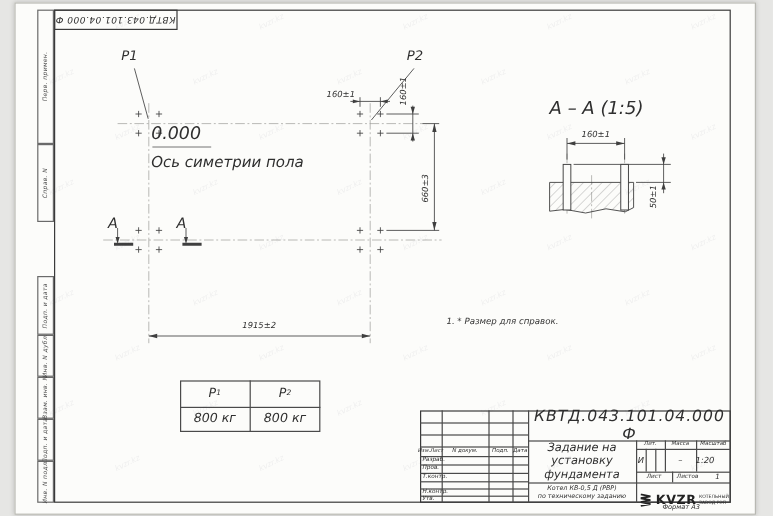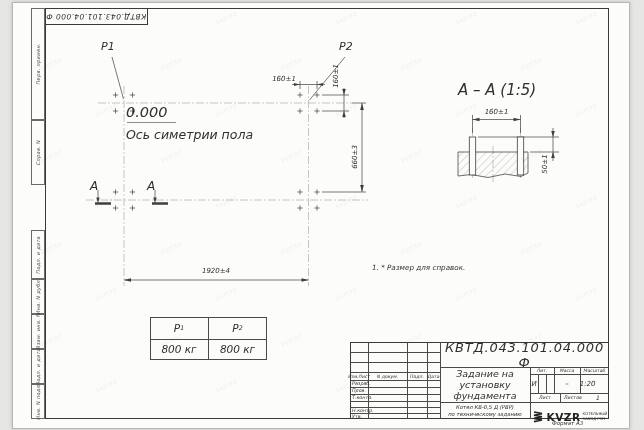--- a/index.html
+++ b/index.html
@@ -128,21 +128,21 @@
   <div class="t" style="left:101px;top:40px;font-size:11px;">P1</div>
   <div class="t" style="left:339px;top:40px;font-size:11px;">P2</div>
   <div class="t" style="left:126px;top:104px;font-size:14.5px;">0.000</div>
   <div class="t" style="left:126px;top:127px;font-size:12.5px;">Ось симетрии пола</div>
   <div class="t" style="left:90px;top:179px;font-size:12px;">А</div>
   <div class="t" style="left:147px;top:179px;font-size:12px;">А</div>
 
   <div class="dim" style="left:266px;top:75px;width:36px;">160±1</div>
   <div class="dim rot" style="left:318px;top:72px;width:36px;">160±1</div>
   <div class="dim rot" style="left:337px;top:153px;width:36px;">660±3</div>
-  <div class="dim" style="left:186px;top:267px;width:60px;">1920±4</div>
+  <div class="dim" style="left:186px;top:267px;width:60px;">1915±2</div>
 
   <div class="t" style="left:458px;top:81px;font-size:15px;">А – А (1:5)</div>
   <div class="dim" style="left:476px;top:108px;width:41px;">160±1</div>
   <div class="dim rot" style="left:527px;top:160px;width:36px;">50±1</div>
 
   <div>
     <div class="tbx" style="left:150px;top:317px;width:117px;height:43px;border-width:1px;border-color:#4a4a4a;"></div>
     <div class="vl" style="left:208px;top:317px;height:43px;background:#4a4a4a;"></div>
     <div class="hl" style="left:150px;top:338.5px;width:117px;background:#4a4a4a;"></div>
     <div class="cell" style="left:150px;top:317px;width:58px;height:21px;font-size:10.5px;">

